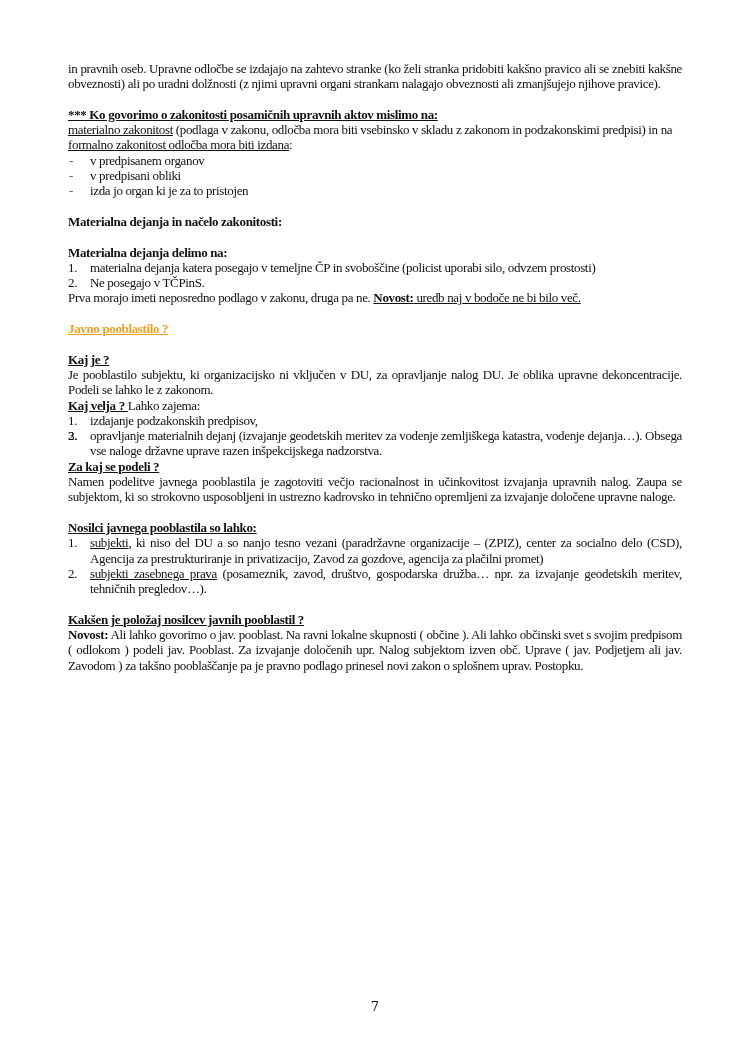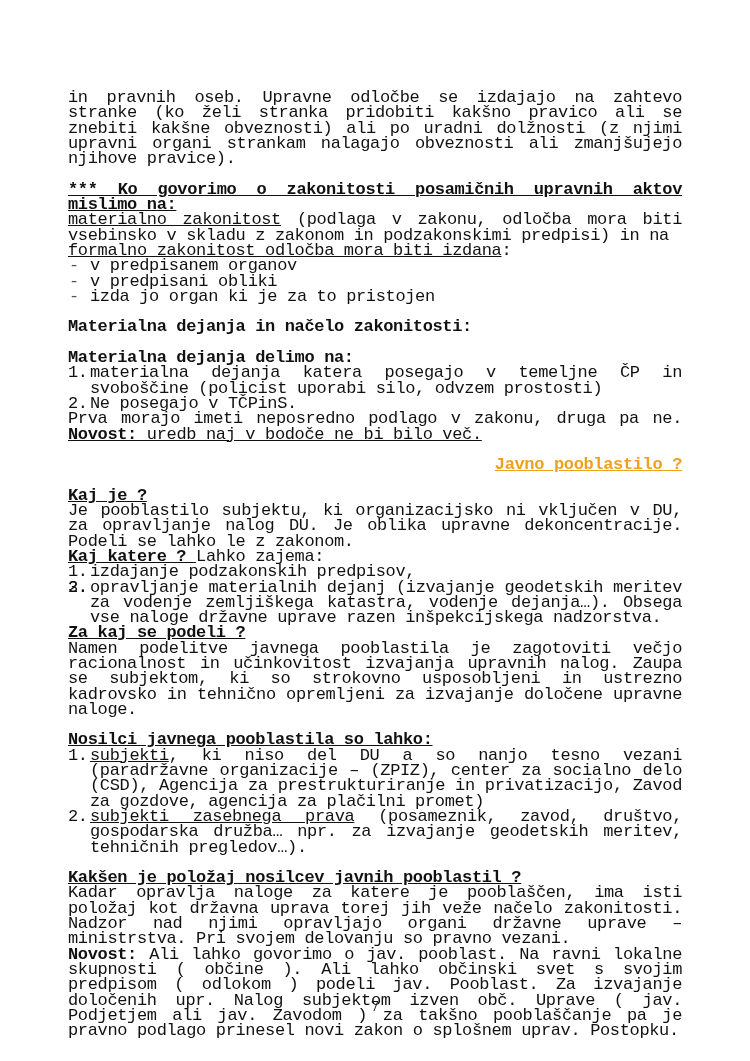--- a/index.html
+++ b/index.html
@@ -1,27 +1,27 @@
 <!DOCTYPE html>
 <html><head>
   <meta charset="utf-8">
   <style>
     html, body { margin: 0; padding: 0; background: #ffffff; }
     body { width: 750px; height: 1061px; position: relative; overflow: hidden; }
     .page {
-      position: absolute; left: 68px; top: 90px; width: 614px;
-      font-family: Liberation Mono, monospace; font-size: 17px; line-height: 15.3px;
+      position: absolute; left: 68px; top: 61px; width: 614px;
+      font-family: Liberation Serif, serif; font-size: 13px; line-height: 15.3px;
       color: #111111; letter-spacing: -0.35px;
     }
     p { margin: 0; text-align: justify; }
     .j { text-align: justify; text-align-last: left; }
     .gap { height: 15.3px; }
     .b { font-weight: bold; }
     .u { text-decoration: underline; }
-    .center { text-align: right; }
+    .center { text-align: left; }
     .orange { color: #f0a020; font-weight: bold; text-decoration: underline; }
     ol, ul { margin: 0; padding: 0; list-style: none; }
     li { position: relative; padding-left: 22px; text-align: justify; }
     li .marker { position: absolute; left: 0; top: 0; }
     .dash .marker { left: 1px; color: #555; }
     .pagenum {
       position: absolute; left: 0; width: 750px; top: 999px; text-align: center;
       font-family: "DejaVu Serif", serif; font-size: 13px; color: #111;
     }
   </style>
@@ -52,35 +52,34 @@
     <li><span class="marker">2.</span><span>Ne posegajo v TČPinS.</span></li>
   </ol>
   <p class="j"><span>Prva morajo imeti neposredno podlago v zakonu, druga pa ne. </span><span class="b u">Novost:</span><span class="u"> uredb naj v bodoče ne bi bilo več.</span></p>
   <div class="gap"></div>
 
   <p class="center"><span class="orange">Javno pooblastilo ?</span></p>
   <div class="gap"></div>
 
   <p class="b u">Kaj je ?</p>
   <p class="j">Je pooblastilo subjektu, ki organizacijsko ni vključen v DU, za opravljanje nalog DU. Je oblika upravne dekoncentracije. Podeli se lahko le z zakonom.</p>
-  <p><span class="b u">Kaj katere ? </span><span>Lahko zajema:</span></p>
+  <p><span class="b u">Kaj velja ? </span><span>Lahko zajema:</span></p>
   <ol>
     <li><span class="marker">1.</span><span>izdajanje podzakonskih predpisov,</span></li>
     <li><span class="marker">2.</span></li>
     <li><span class="marker">3.</span><span>opravljanje materialnih dejanj (izvajanje geodetskih meritev za vodenje zemljiškega katastra, vodenje dejanja…).  Obsega vse naloge državne uprave razen inšpekcijskega nadzorstva.</span></li>
   </ol>
   <p class="b u">Za kaj se podeli ?</p>
   <p class="j">Namen podelitve javnega pooblastila je zagotoviti večjo racionalnost in učinkovitost izvajanja upravnih nalog. Zaupa se subjektom, ki so strokovno usposobljeni in ustrezno kadrovsko in tehnično opremljeni za izvajanje določene upravne naloge.</p>
   <div class="gap"></div>
 
   <p class="b u">Nosilci javnega pooblastila so lahko:</p>
   <ol>
     <li><span class="marker">1.</span><span class="u">subjekti</span><span>, ki niso del DU a so nanjo tesno vezani (paradržavne organizacije – (ZPIZ), center za socialno delo (CSD), Agencija za prestrukturiranje in privatizacijo, Zavod za gozdove, agencija za plačilni promet)</span></li>
     <li><span class="marker">2.</span><span class="u">subjekti zasebnega prava</span><span> (posameznik, zavod, društvo, gospodarska družba… npr. za izvajanje geodetskih meritev, tehničnih pregledov…).</span></li>
   </ol>
   <div class="gap"></div>
 
   <p class="b u">Kakšen je položaj nosilcev javnih pooblastil ?</p>
-  <p class="j">Kadar opravlja naloge za katere je pooblaščen, ima isti položaj kot državna uprava torej jih veže načelo zakonitosti. Nadzor nad njimi opravljajo organi državne uprave – ministrstva. Pri svojem delovanju so pravno vezani.</p>
   <p class="j"><span class="b">Novost:</span><span> Ali lahko govorimo o jav. pooblast. Na ravni lokalne skupnosti ( občine ). Ali lahko občinski svet s svojim predpisom ( odlokom ) podeli jav. Pooblast. Za izvajanje določenih upr. Nalog subjektom izven obč. Uprave ( jav. Podjetjem ali jav. Zavodom ) za takšno pooblaščanje pa je pravno podlago prinesel novi zakon o splošnem uprav. Postopku.</span></p>
 </div>
 
 <div class="pagenum">7</div>
 
 </body></html>

